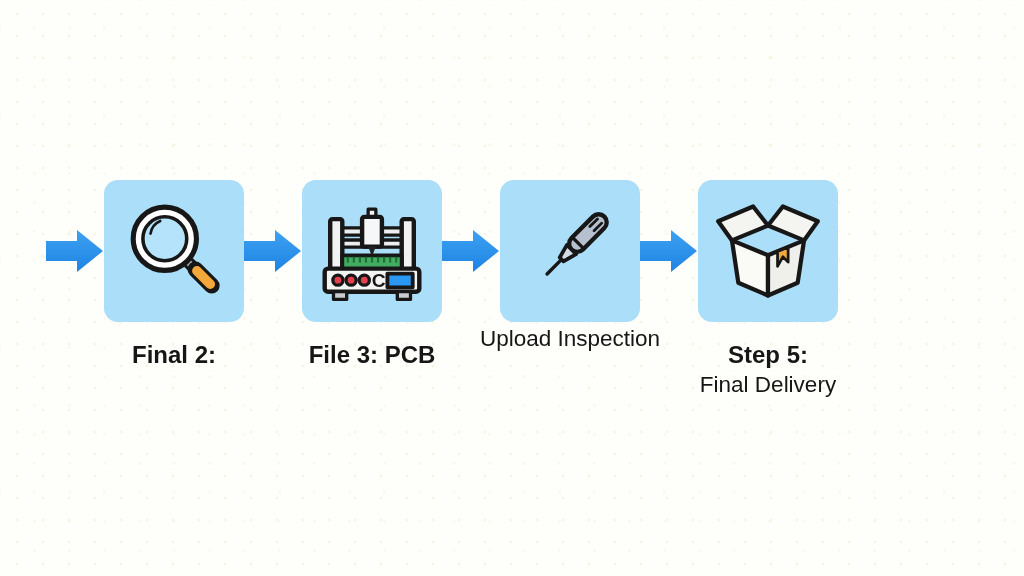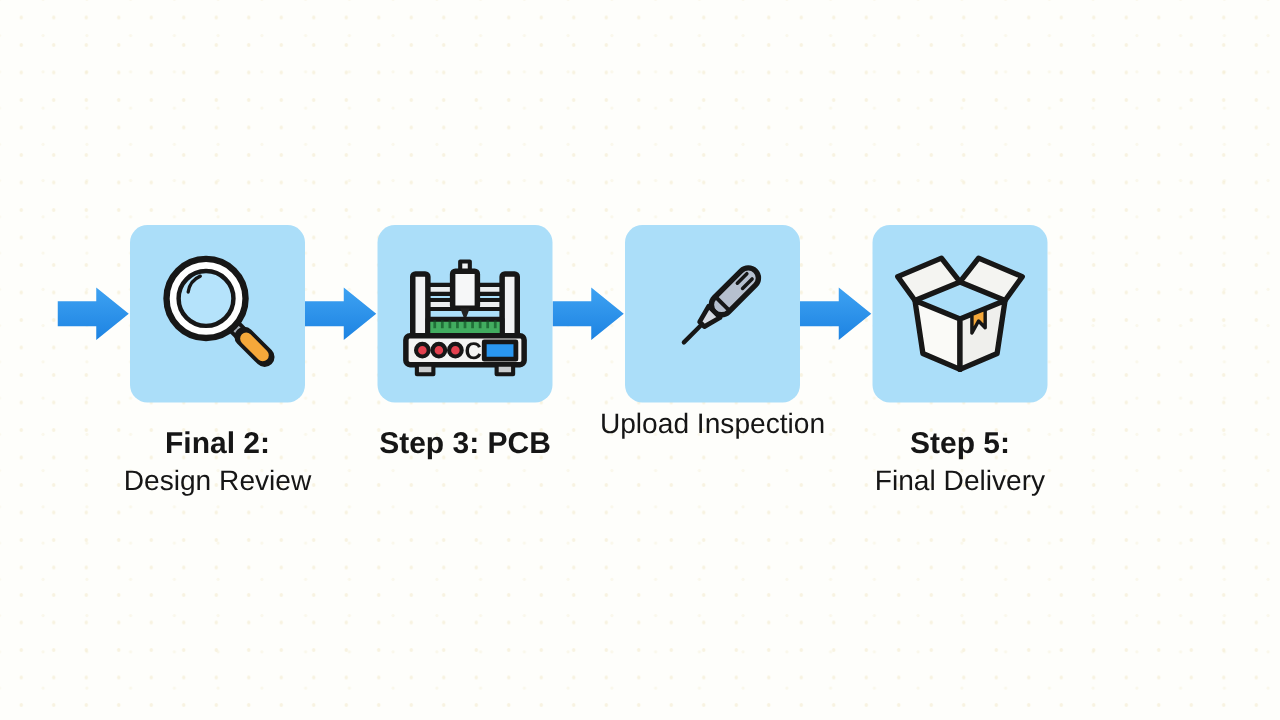--- a/index.html
+++ b/index.html
@@ -61,21 +61,20 @@
           <line x1="64" y1="61" x2="70" y2="67" stroke="#171717" stroke-width="12" stroke-linecap="butt"></line>
           <line x1="64.5" y1="61.5" x2="69.5" y2="66.5" stroke="#a9b1ba" stroke-width="6"></line>
           <line x1="71" y1="68" x2="87" y2="84" stroke="#171717" stroke-width="15.5" stroke-linecap="round"></line>
           <line x1="72.5" y1="69.5" x2="85.5" y2="82.5" stroke="var(--accent-orange,#f5a83a)" stroke-width="9.5" stroke-linecap="round"></line>
           <circle class="ol" cx="41" cy="38" r="31" fill="#ffffff" stroke-width="5"></circle>
           <circle class="ol" cx="41" cy="38" r="21.5" fill="#b5e3fb" stroke-width="3.5"></circle>
           <path d="M27,33 A16,16 0 0 1 36.5,20.5" fill="none" stroke="#171717" stroke-width="2.6" stroke-linecap="round"></path>
         </svg>
       </div>
       <div class="step-title">Final 2:</div>
-      <div class="step-label">Design Review</div>
     </div>
 
     <div class="arrow-wrap">
       <svg width="58" height="44" viewBox="0 0 58 44">
         <polygon points="0,12 31,12 31,1 57,22 31,43 31,32 0,32" fill="url(#ag)"></polygon>
       </svg>
     </div>
 
     <div class="step">
       <div class="step-box">
@@ -102,21 +101,21 @@
           <rect class="ol" x="7" y="66" width="86" height="21" rx="3" fill="#f4f4f3" stroke-width="4"></rect>
           <circle class="ol" cx="19" cy="76.5" r="4.6" fill="var(--button-red,#e4414f)" stroke-width="3"></circle>
           <circle class="ol" cx="31" cy="76.5" r="4.6" fill="var(--button-red,#e4414f)" stroke-width="3"></circle>
           <circle class="ol" cx="43" cy="76.5" r="4.6" fill="var(--button-red,#e4414f)" stroke-width="3"></circle>
           <text x="56" y="83" text-anchor="middle" font-family="Liberation Sans, sans-serif" font-size="17.5" font-weight="700" fill="#171717">C</text>
           <rect class="ol" x="64" y="70.5" width="23" height="12.5" fill="var(--display-blue,#2a97f0)" stroke-width="3.5"></rect>
           <rect class="ol" x="15" y="87" width="12" height="7" fill="#c9ccce" stroke-width="3"></rect>
           <rect class="ol" x="73" y="87" width="12" height="7" fill="#c9ccce" stroke-width="3"></rect>
         </svg>
       </div>
-      <div class="step-title">Step 3: PCB</div>
+      <div class="step-title">File 3: PCB</div>
     </div>
 
     <div class="arrow-wrap">
       <svg width="58" height="44" viewBox="0 0 58 44">
         <polygon points="0,12 31,12 31,1 57,22 31,43 31,32 0,32" fill="url(#ag)"></polygon>
       </svg>
     </div>
 
     <div class="step">
       <div class="step-box">

